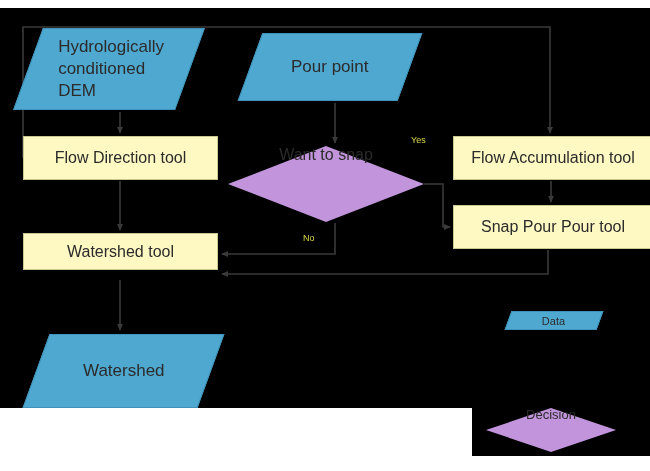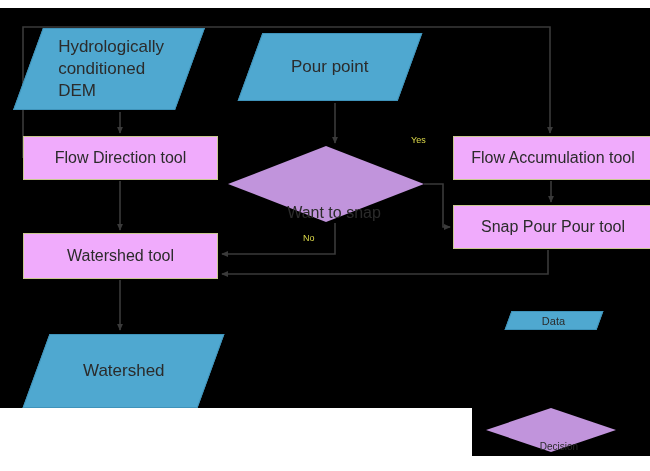--- a/index.html
+++ b/index.html
@@ -17,50 +17,50 @@
   #wires{position:absolute;left:0;top:0;width:650px;height:471px;}
 
   
   .node{position:absolute;display:flex;align-items:center;
         justify-content:center;text-align:center;box-sizing:border-box;}
 
   .data-shape{background:#4FA8D0;border:1px solid #3f93ba;
         transform:skewX(-20deg);}
   .data-shape > span{transform:skewX(20deg);display:block;}
 
-  .process-shape{background:#f0abfc;border:1px solid #c9c98f;}
+  .process-shape{background:#fef9c3;border:1px solid #c9c98f;}
   .decision-wrap{position:absolute;}
   .decision-wrap .dia{position:absolute;left:0;top:0;width:100%;height:100%;
         background:#C194DC;
         clip-path:polygon(50% 0%,100% 50%,50% 100%,0% 50%);}
-  .decision-wrap .dlabel{position:absolute;left:8px;top:0;width:100%;height:100%;
-        display:flex;align-items:flex-end;justify-content:center;
+  .decision-wrap .dlabel{position:absolute;left:0;top:0;width:100%;height:100%;
+        display:flex;align-items:flex-start;justify-content:center;
         text-align:center;line-height:1.15;}
 
   
   #n-dem       {left:28px; top:28px;  width:162px;height:82px; font-size:17px;}
   #n-dem .span-in{padding-left:4px;text-align:left;line-height:1.28;}
   #n-pour      {left:250px;top:33px;  width:160px;height:68px; font-size:17px;}
   #n-flowdir   {left:23px; top:136px; width:195px;height:44px; font-size:16px;}
-  #n-watertool {left:23px; top:233px; width:195px;height:46px; font-size:16px;}
+  #n-watertool {left:23px; top:233px; width:195px;height:37px; font-size:16px;}
   #n-flowacc   {left:453px;top:136px; width:200px;height:44px; font-size:16px;}
   #n-snap      {left:453px;top:205px; width:200px;height:44px; font-size:16px;}
   #n-watershed {left:36px; top:334px; width:175px;height:74px; font-size:17px;}
   #n-decision  {left:228px;top:146px; width:196px;height:76px; font-size:16px;}
 
   
   .edge-label{position:absolute;font-size:9px;color:#dcd94a;
         letter-spacing:0px;line-height:1;}
   #lbl-yes{left:411px;top:136px;}
   #lbl-no {left:303px;top:234px;}
 
   
   #lg-data{left:508px;top:311px;width:92px;height:19px;font-size:11px;}
   #lg-proc{left:508px;top:353px;width:92px;height:32px;font-size:11px;}
-  #lg-dec {left:486px;top:408px;width:130px;height:44px;font-size:10px;}
+  #lg-dec {left:486px;top:408px;width:130px;height:44px;font-size:13px;}
 </style>
 </head>
 <body>
 
 <div id="canvas">
 
   <div class="plate" id="plate-main"></div>
   <div class="plate" id="plate-legend"></div>
 
   <svg id="wires" viewBox="0 0 650 471" xmlns="http://www.w3.org/2000/svg">

